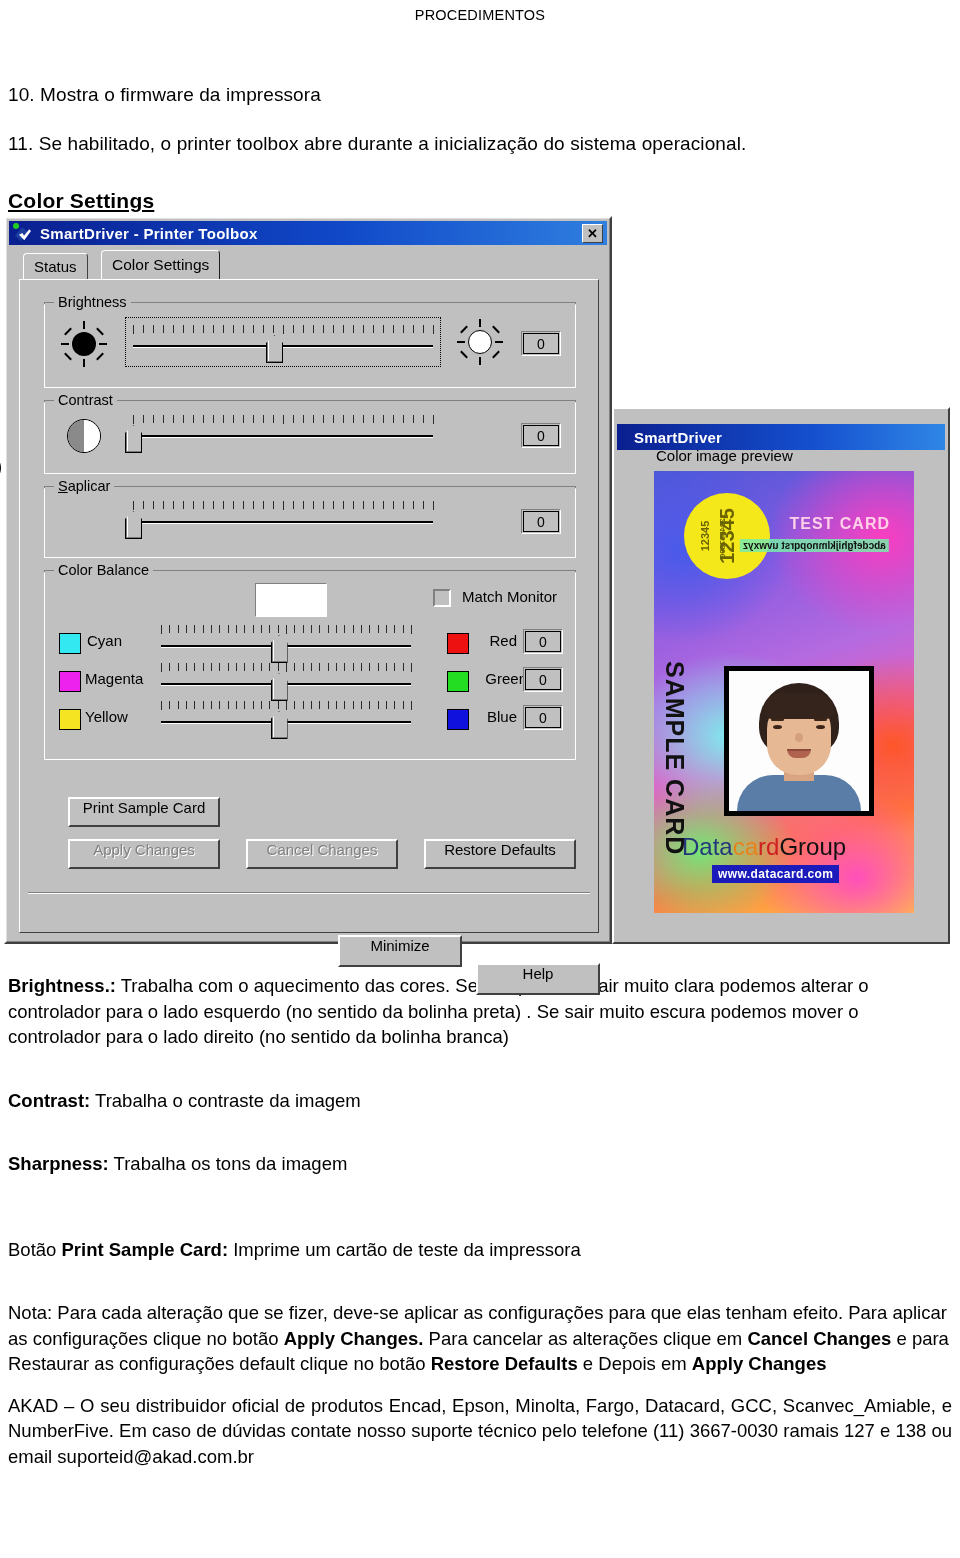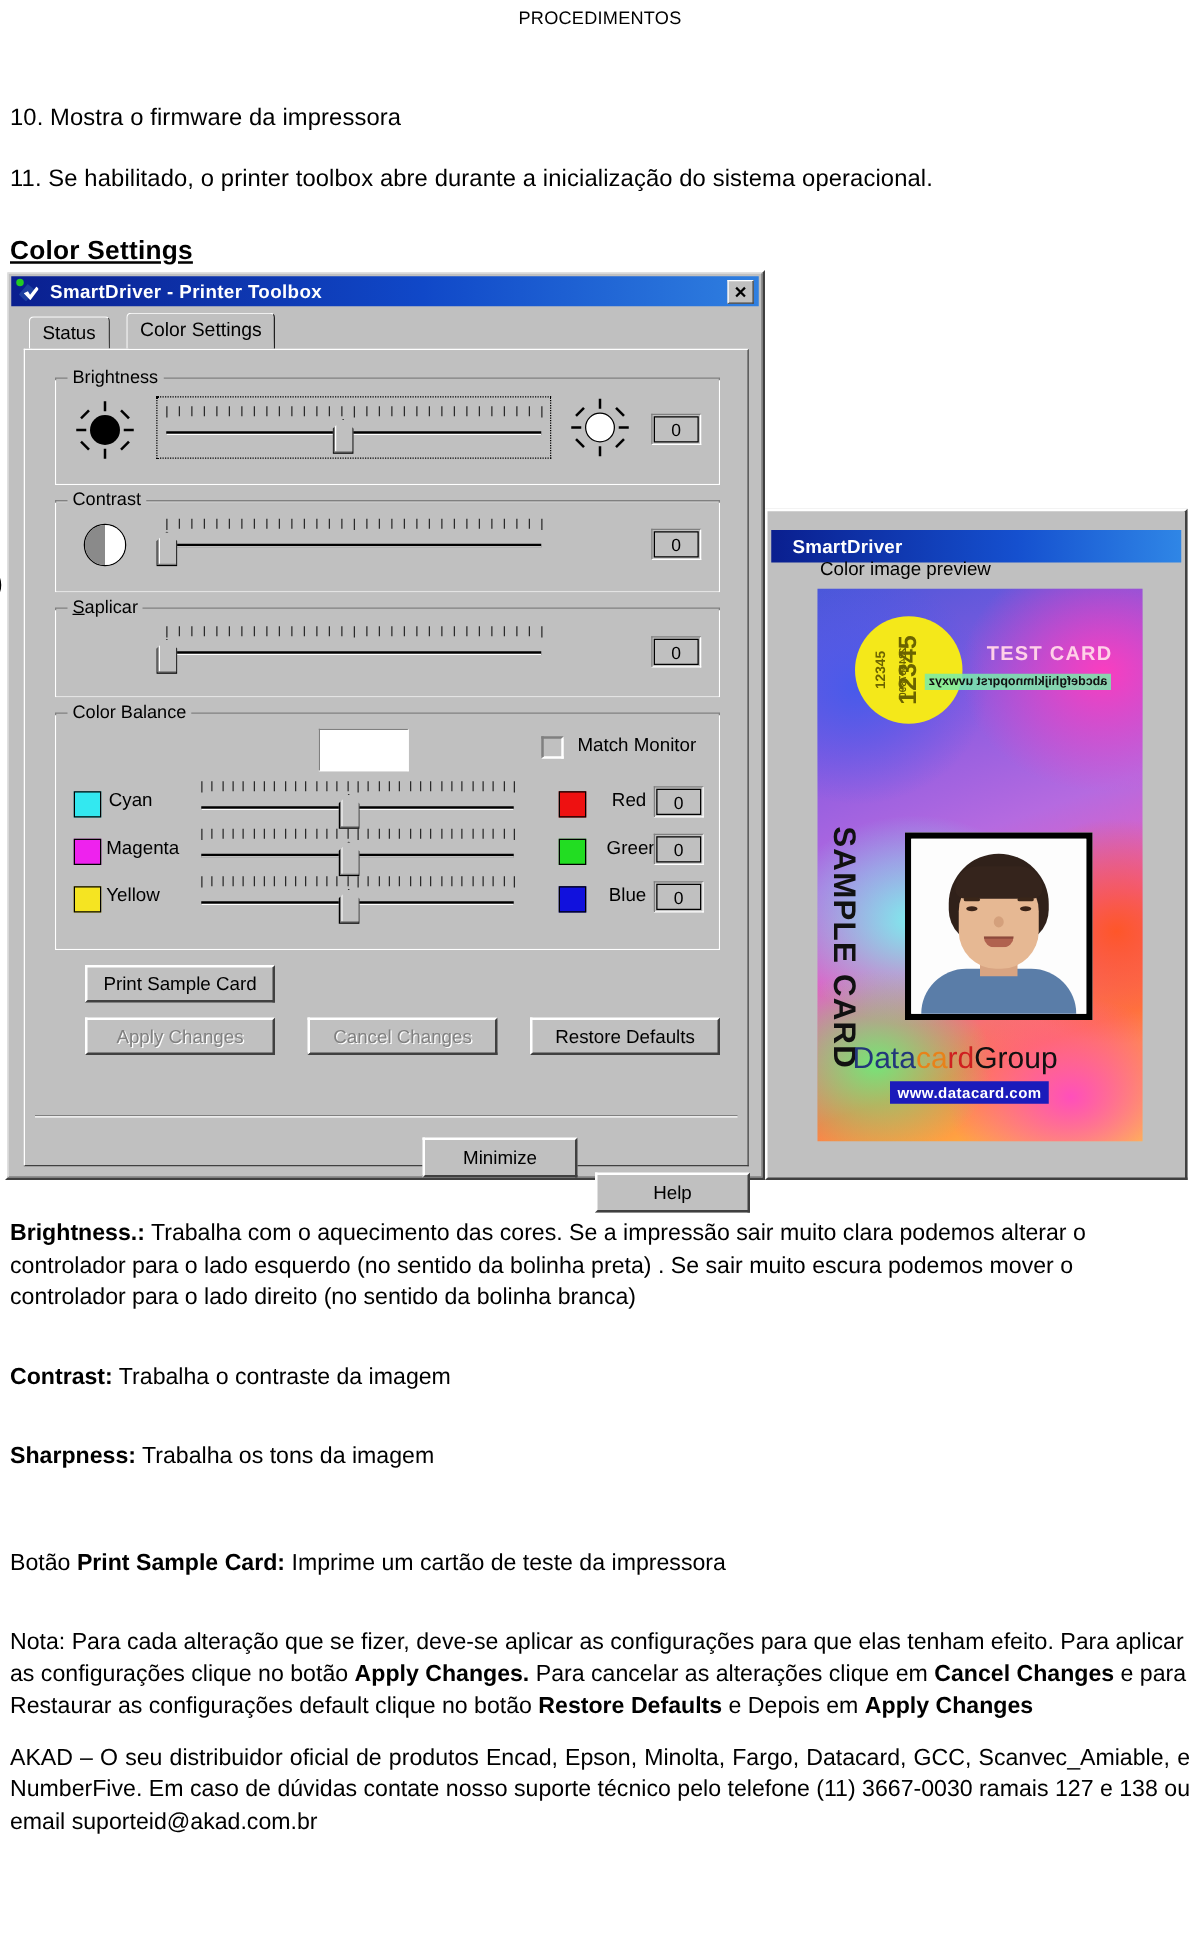--- a/index.html
+++ b/index.html
@@ -166,24 +166,25 @@
     border-right:1px solid #ffffff; border-bottom:1px solid #ffffff;
   }
   .chkbox {
     position:absolute; width:18px; height:18px; background:#c0c0c0;
     border-top:2px solid #808080; border-left:2px solid #808080;
     border-right:2px solid #ffffff; border-bottom:2px solid #ffffff;
   }
 
   .btn {
     position:absolute; background:#c0c0c0; color:#000; font-size:15px;
-    display:flex; align-items:center; justify-content:center;
+    display:flex; align-items:flex-start; justify-content:center;
     border-top:2px solid #ffffff; border-left:2px solid #ffffff;
     border-right:2px solid #404040; border-bottom:2px solid #404040;
     white-space:nowrap;
+    margin-top:25px;
   }
   .btn.disabled { color:#808080; text-shadow:1px 1px 0 #ffffff; }
 
   .hsep {
     position:absolute; height:2px; left:8px; right:8px;
     border-top:1px solid #808080; border-bottom:1px solid #ffffff;
   }
 
   
   .preview {

